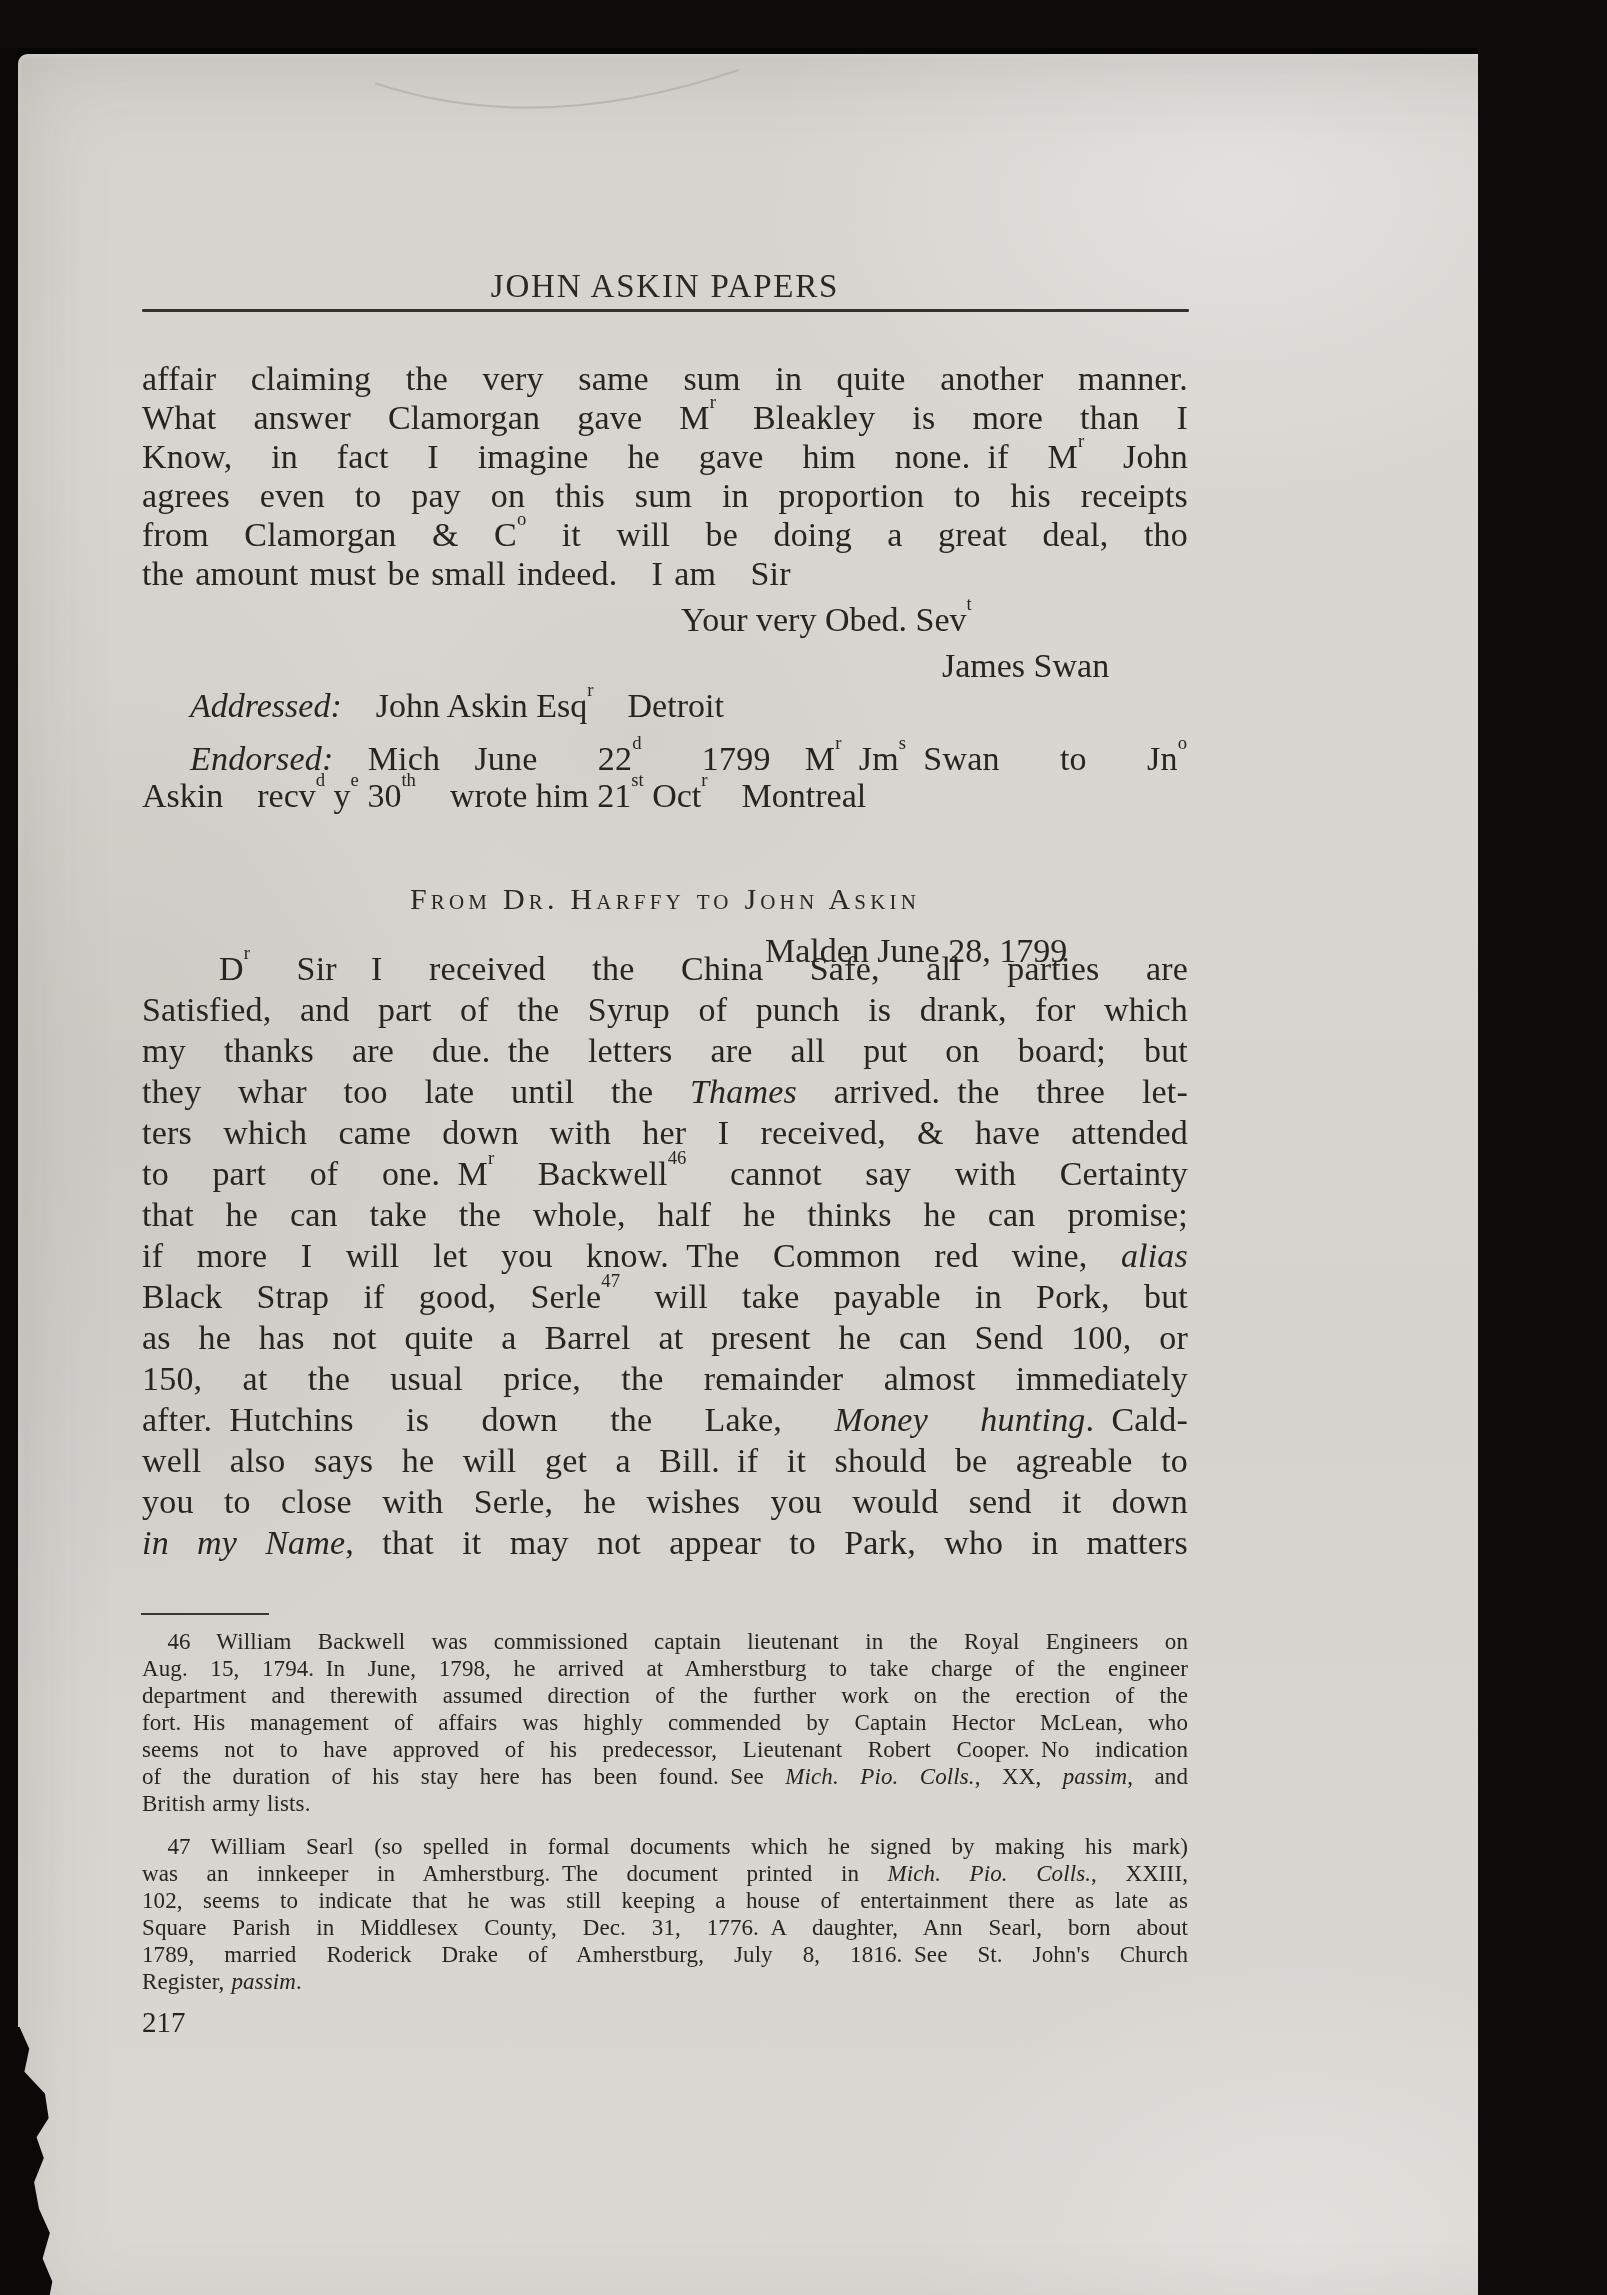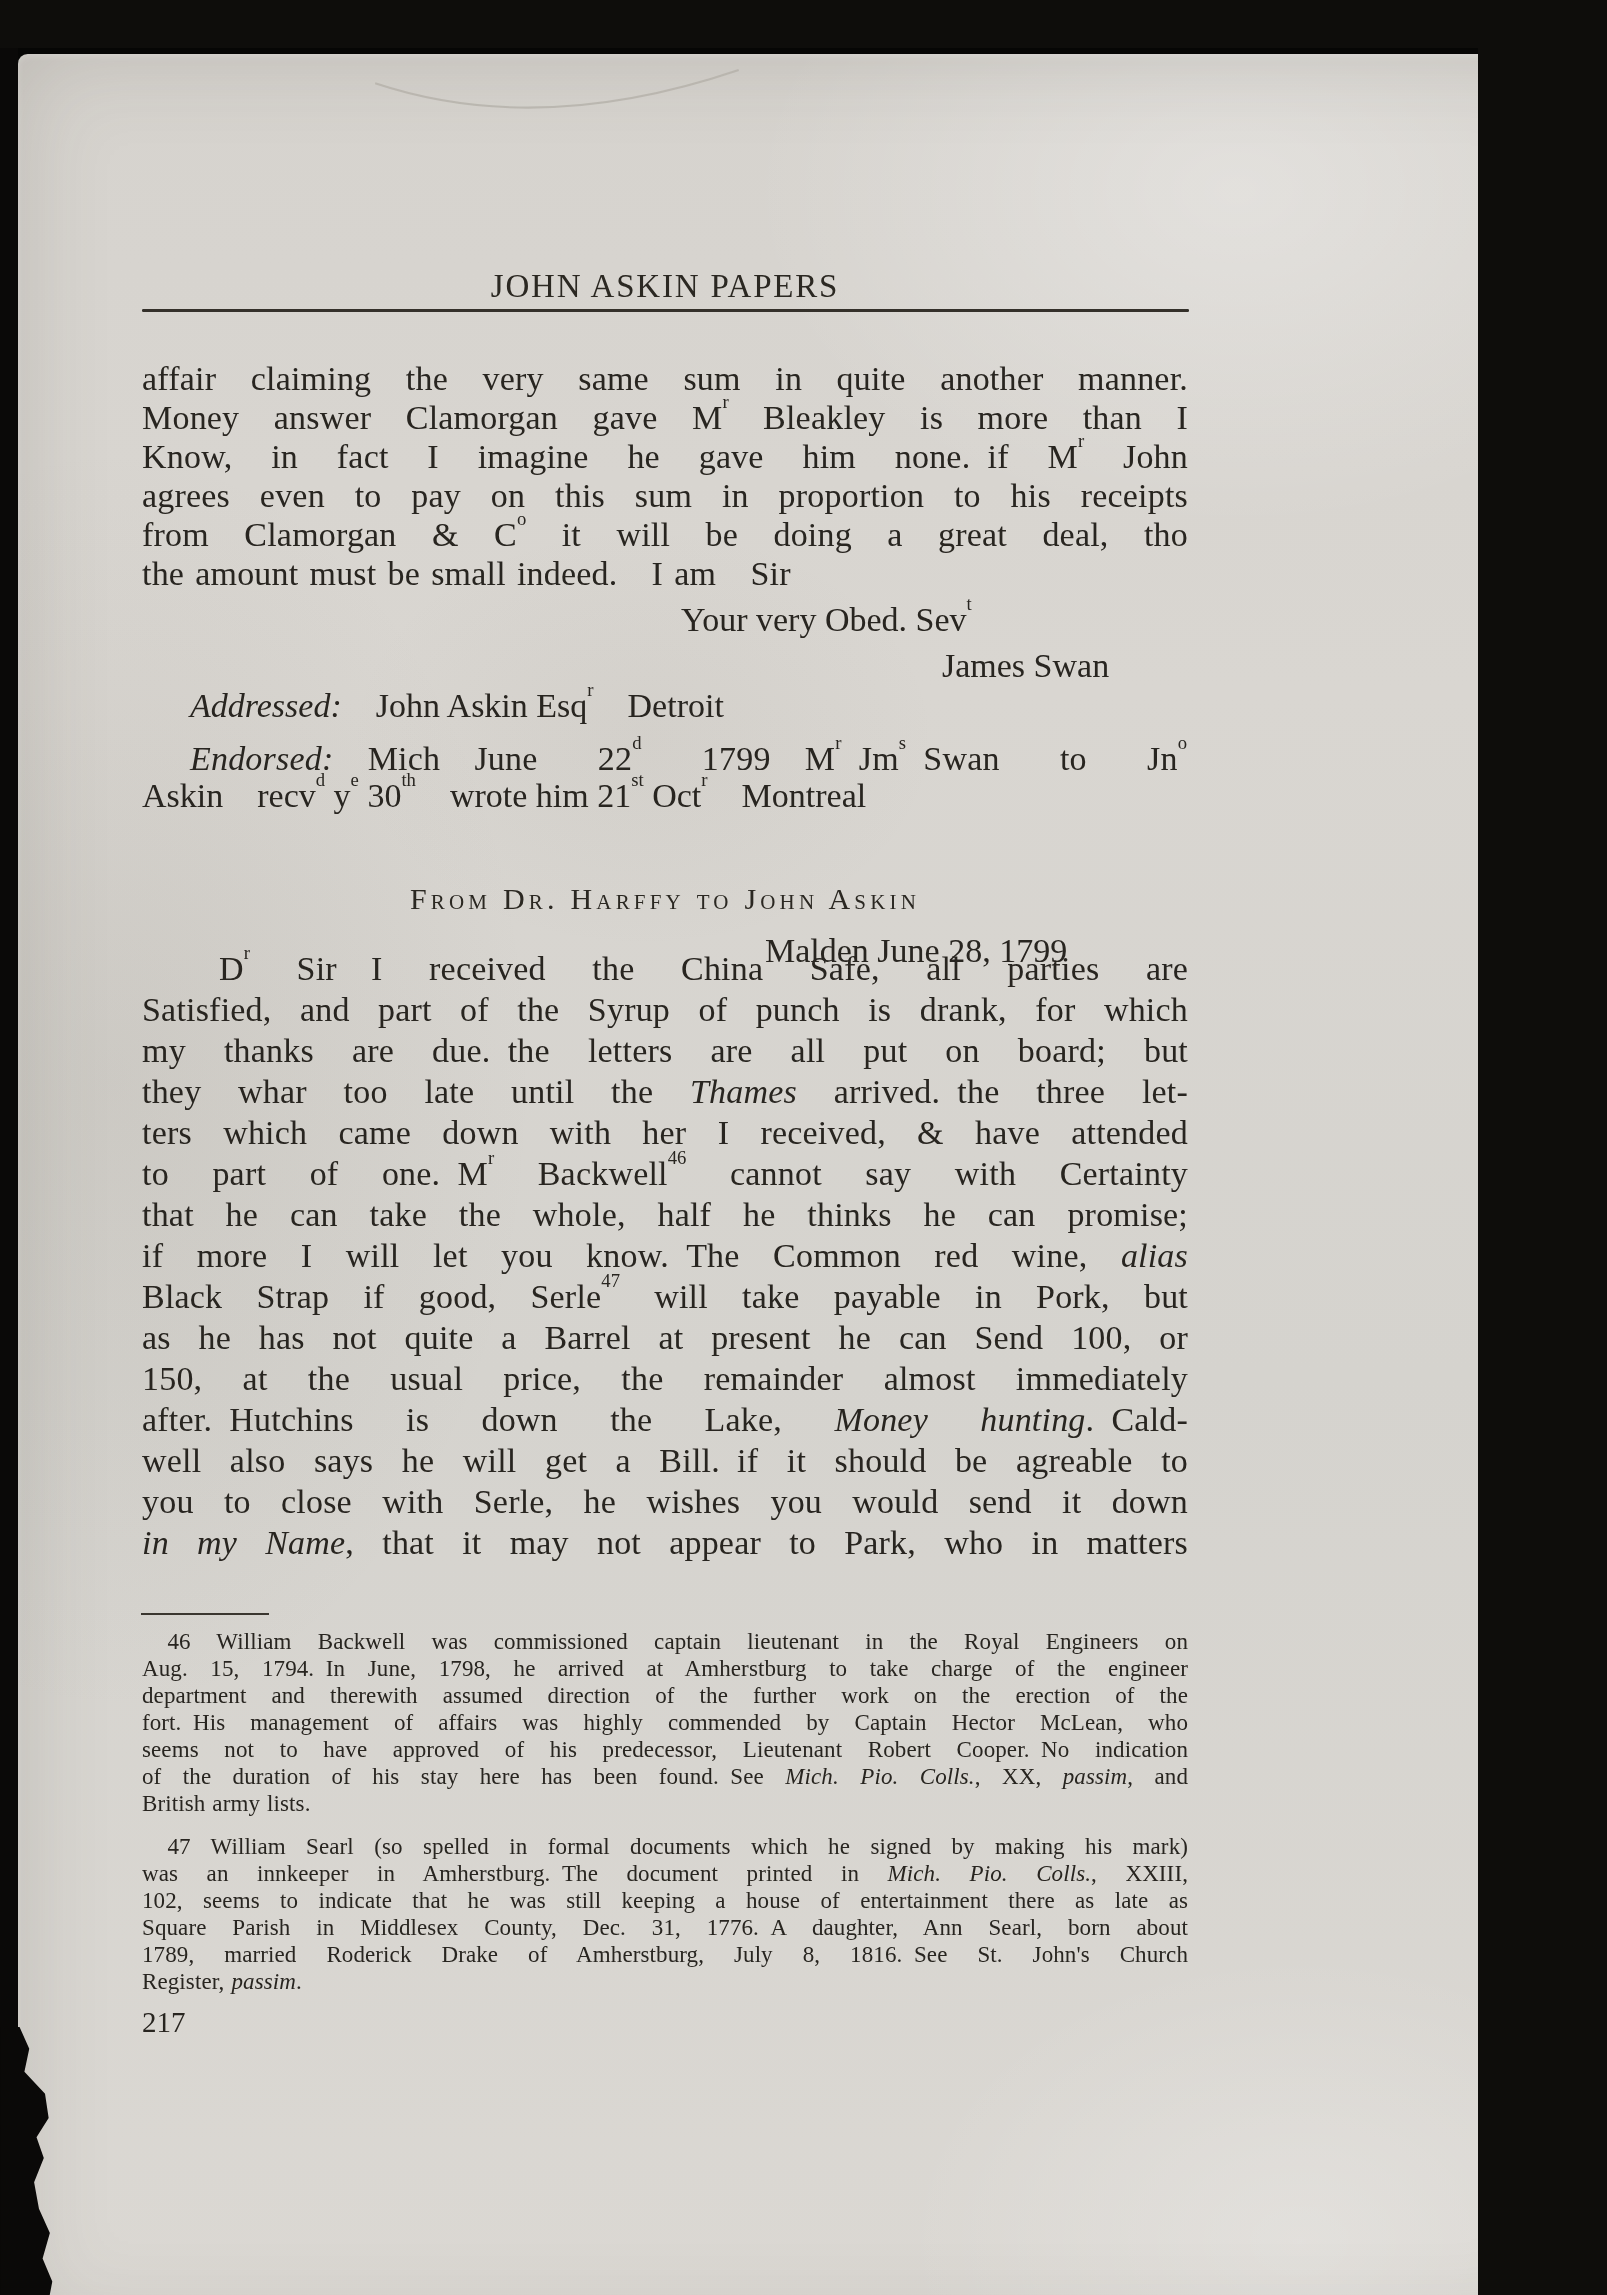--- a/index.html
+++ b/index.html
@@ -57,21 +57,21 @@
 
 <div class="stage">
   <div class="leftband"></div>
   <div class="paper">
 
     <div class="runhead">JOHN ASKIN PAPERS</div>
     <div class="headrule"></div>
 
     <section class="sec p1">
       <div class="ln j"><span>affair claiming the very same sum in quite another manner.</span></div>
-      <div class="ln j"><span>Money answer Clamorgan gave M</span><sup>r</sup><span> Bleakley is more than I</span></div>
+      <div class="ln j"><span>What answer Clamorgan gave M</span><sup>r</sup><span> Bleakley is more than I</span></div>
       <div class="ln j"><span>Know, in fact I imagine he gave him none. if M</span><sup>r</sup><span> John</span></div>
       <div class="ln j"><span>agrees even to pay on this sum in proportion to his receipts</span></div>
       <div class="ln j"><span>from Clamorgan &amp; C</span><sup>o</sup><span> it will be doing a great deal, tho</span></div>
       <div class="ln"><span>the amount must be small indeed. I am Sir</span></div>
     </section>
 
     <div class="closing"><span>Your very Obed. Sev</span><sup>t</sup></div>
     <div class="signature"><span>James Swan</span></div>
     <div class="addressed"><span class="i">Addressed:</span><span> John Askin Esq</span><sup>r</sup><span> Detroit</span></div>
     <div class="endorsed1 j ln"><span class="i">Endorsed:</span><span> Mich June 22</span><sup>d</sup><span> 1799 M</span><sup>r</sup><span> Jm</span><sup>s</sup><span> Swan to Jn</span><sup>o</sup></div>

